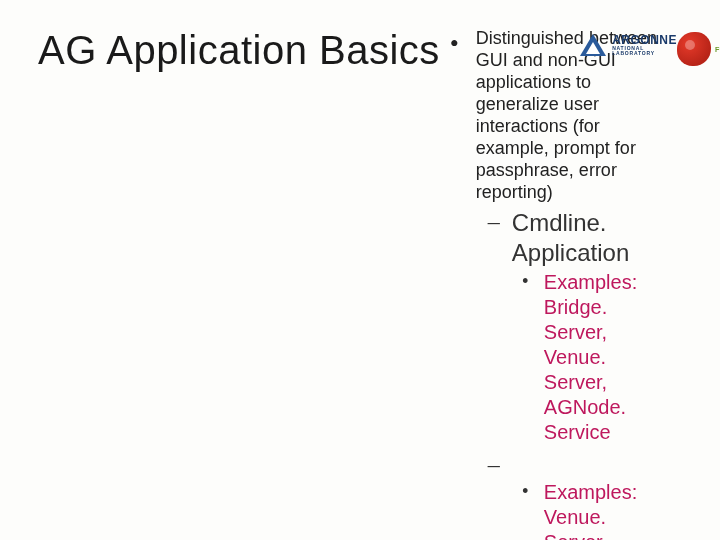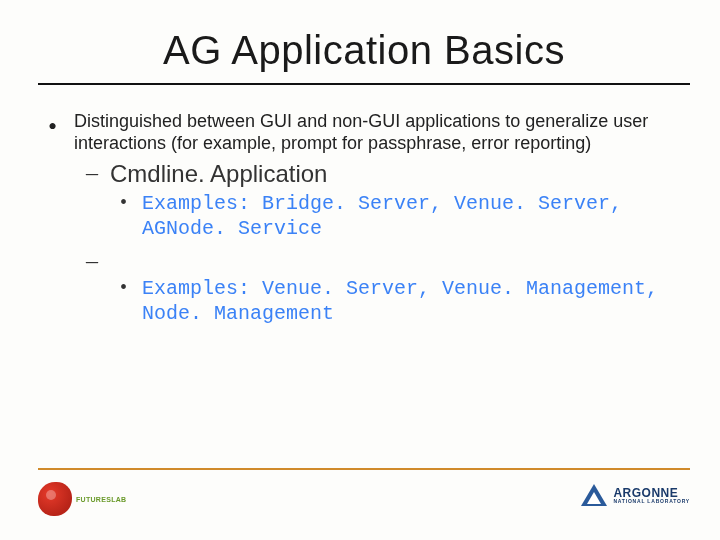--- a/index.html
+++ b/index.html
@@ -8,23 +8,23 @@
       height: 540px;
       background: #fdfdfb;
       font-family: Georgia, 'Times New Roman', serif;
       color: #222;
       position: relative;
       overflow: hidden;
     }
     .slide {
       width: 100%;
       height: 100%;
-      padding: 28px 30px 0 38px;
-      display: flex;
-      flex-direction: column;
+      padding: 28px 43px 0 38px;
+      display: flex;
+      flex-direction: row;
     }
     .title {
       font-family: 'Gill Sans', 'Gill Sans MT', 'Trebuchet MS', sans-serif;
       font-size: 40px;
       font-weight: 400;
       text-align: center;
       color: #1a1a1a;
       letter-spacing: 0.5px;
       margin-bottom: 10px;
     }
@@ -79,24 +79,24 @@
       margin-top: 2px;
       margin-bottom: 6px;
     }
     .bullet-l3 .dot {
       font-size: 20px;
       width: 22px;
       flex-shrink: 0;
       color: #333;
     }
     .bullet-l3 .text {
-      font-family: Liberation Mono, monospace;
+      font-family: Liberation Sans, sans-serif;
       font-size: 20px;
       line-height: 1.25;
-      color: #3b82f6;
+      color: #be185d;
     }
     .footer-rule {
       border: none;
       border-top: 2px solid #d08a2a;
       margin: 0 0 8px 0;
     }
     .footer {
       position: relative;
       height: 62px;
       display: flex;

